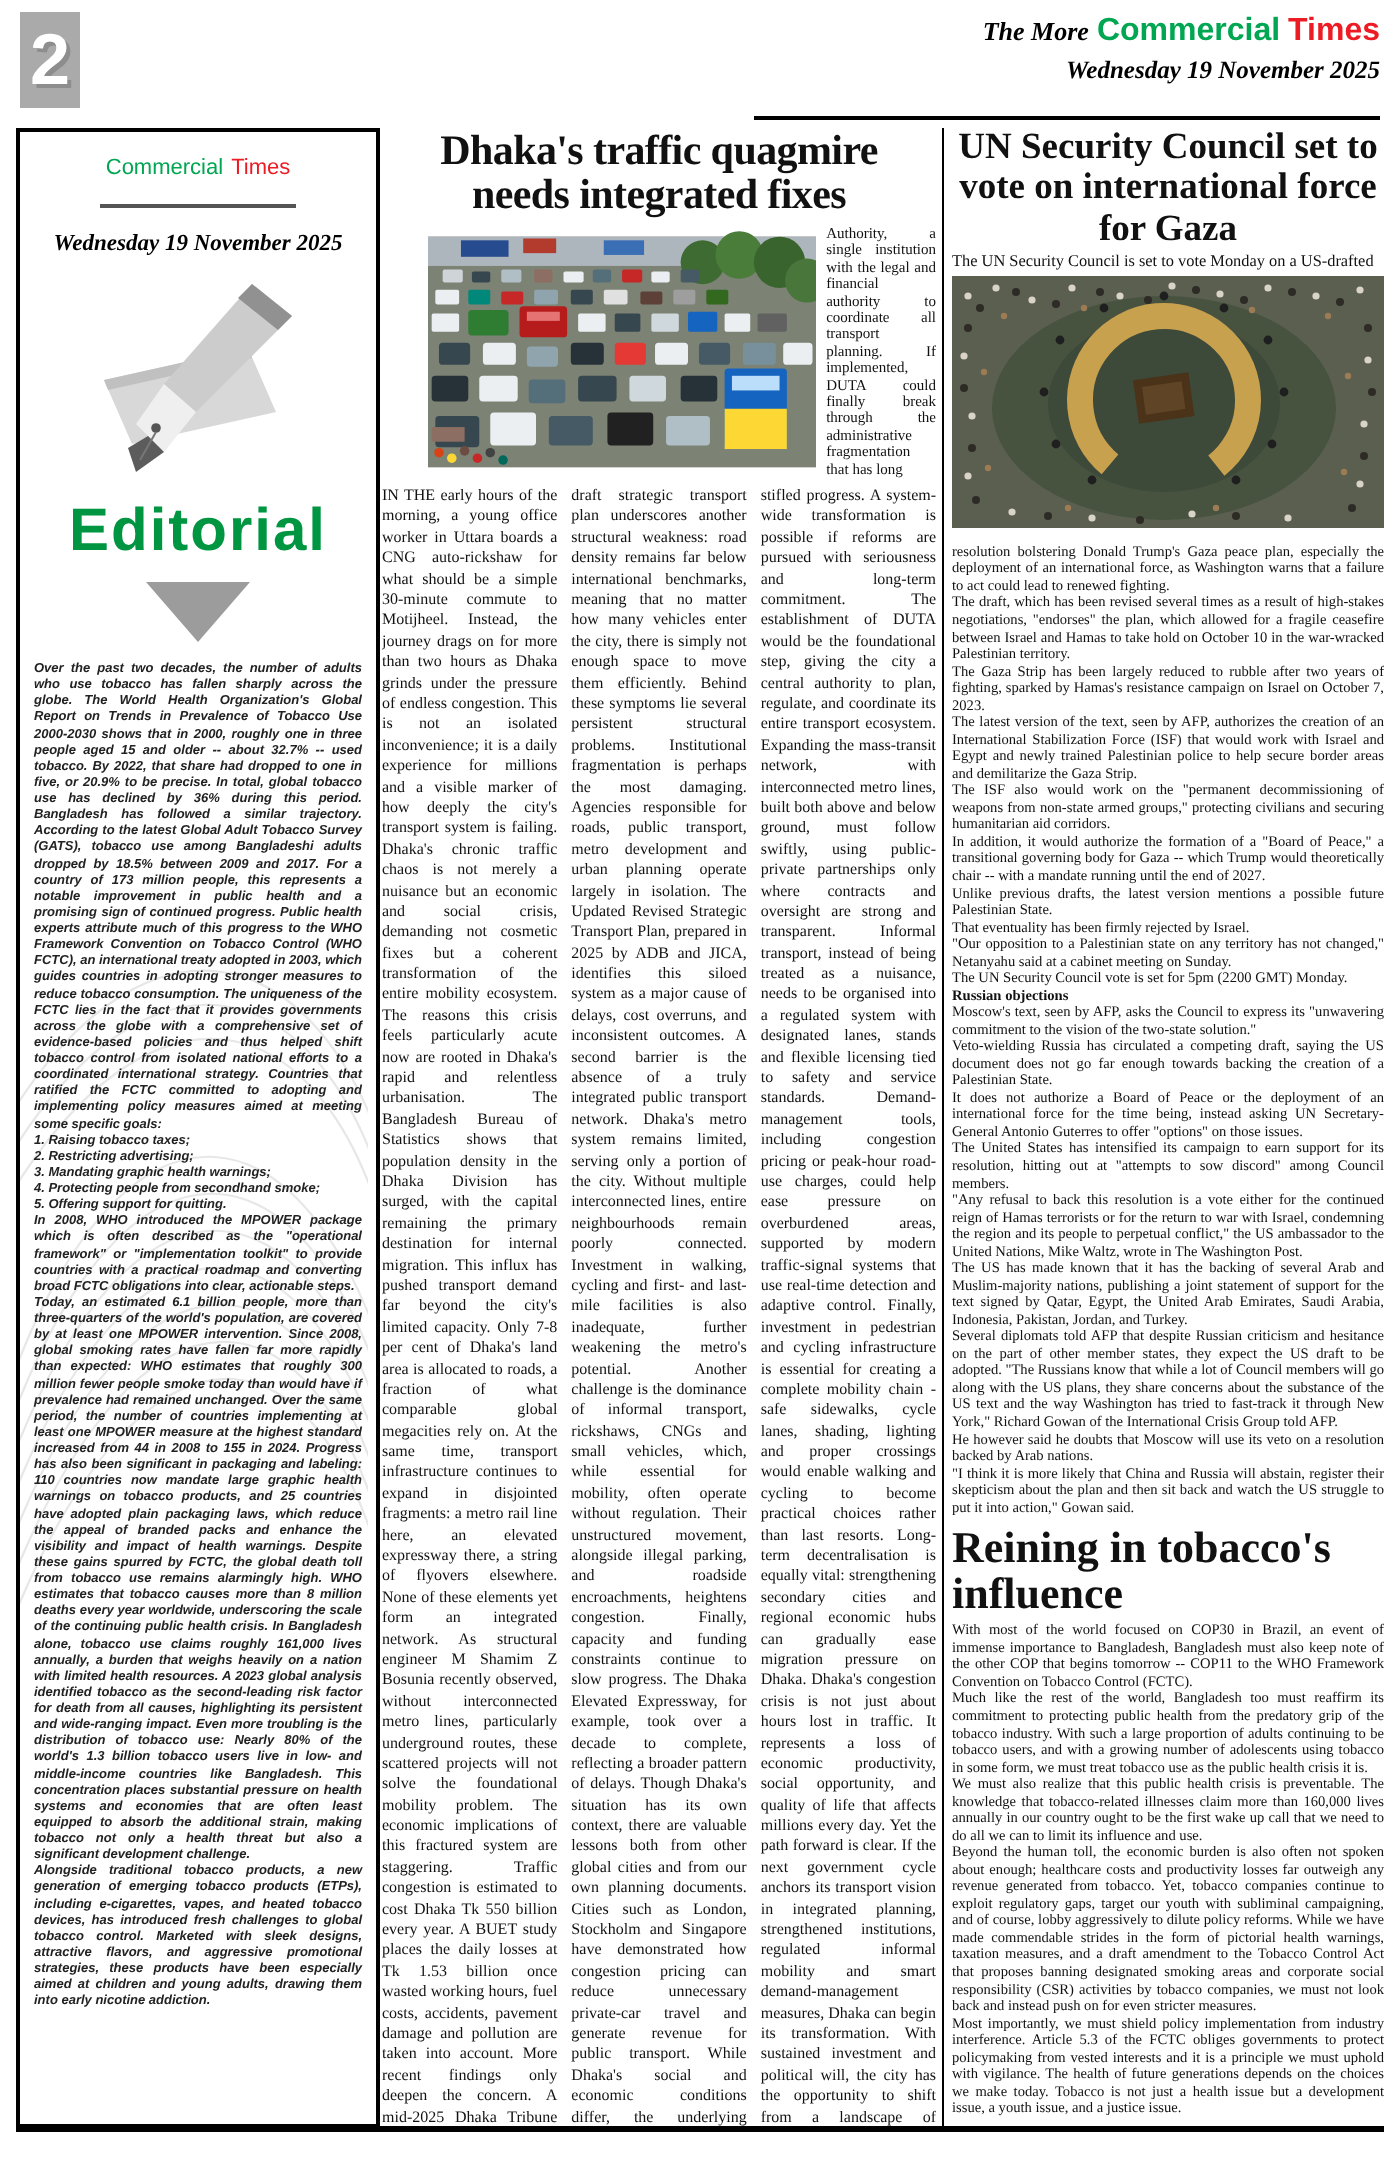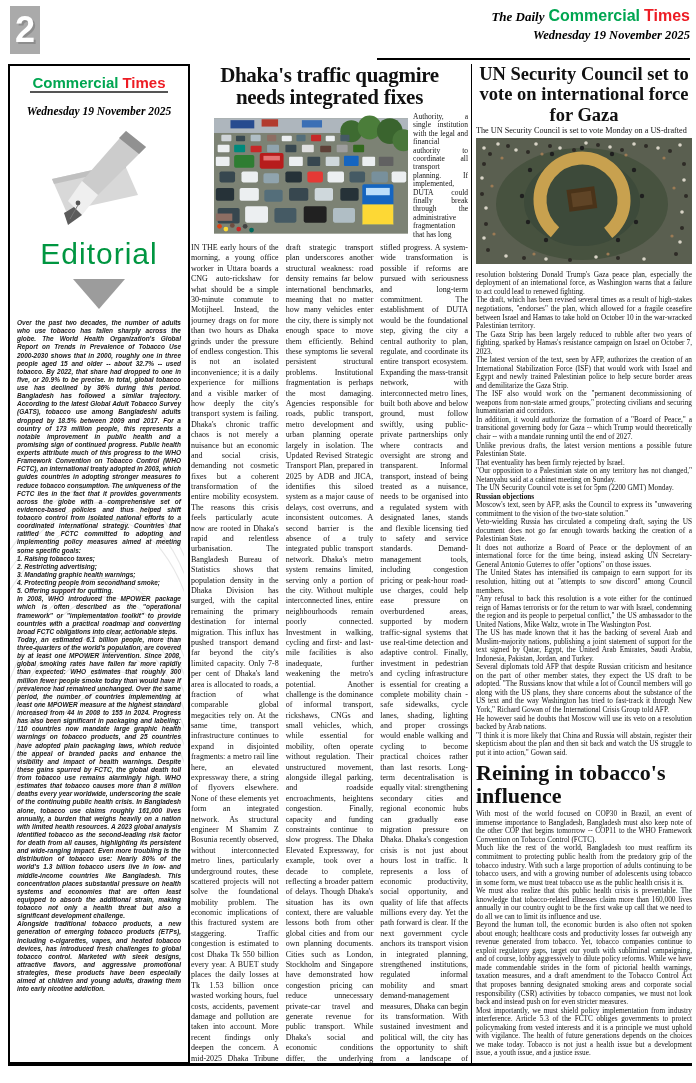--- a/index.html
+++ b/index.html
@@ -13,26 +13,26 @@
   .mh-daily{font-family:"Liberation Serif",serif;font-style:italic;font-weight:bold;font-size:13px;color:#000;margin-right:4px;}
   .mh-comm{font-family:"Liberation Sans",sans-serif;font-weight:bold;font-size:16px;color:#00a651;}
   .mh-times{font-family:"Liberation Sans",sans-serif;font-weight:bold;font-size:16px;color:#ed1c24;margin-left:4px;}
   .mh-date{font-style:italic;font-weight:bold;font-size:12.5px;margin-top:3px;color:#000;}
   .header-rule{position:absolute;left:377px;right:6px;top:58px;height:2px;background:#000;}
 
   
   .editorial{position:absolute;left:8px;top:64px;width:178px;height:996px;border:2px solid #000;background:#fff;overflow:hidden;}
   .swirl{position:absolute;left:0;top:0;z-index:0;}
   .ed-inner{position:relative;z-index:1;padding:8px 7px 4px;text-align:center;}
-  .ed-logo{display:inline-block;border-bottom:2px solid #555;padding:0 3px 0;font-family:"Liberation Sans",sans-serif;font-weight:bold;font-size:15px;}
+  .ed-logo{display:inline-block;border-bottom:2px solid #555;padding:0 3px 12px;font-family:"Liberation Sans",sans-serif;font-weight:normal;font-size:11px;}
   .ed-logo .comm{color:#00a651;}
   .ed-logo .times{color:#ed1c24;margin-left:4px;}
   .ed-date{font-style:italic;font-weight:bold;font-size:11.5px;margin-top:12px;color:#000;}
   .pen-wrap{margin-top:4px;}
-  .ed-label{font-family:"Liberation Sans",sans-serif;font-weight:normal;font-size:30px;color:#009641;letter-spacing:1px;margin-top:0;}
+  .ed-label{font-family:"Liberation Sans",sans-serif;font-weight:bold;font-size:30px;color:#009641;letter-spacing:1px;margin-top:0;}
   .ed-triangle{width:0;height:0;border-left:26px solid transparent;border-right:26px solid transparent;border-top:30px solid #9c9c9c;margin:8px auto 10px;}
   .ed-headline{font-family:"Liberation Sans",sans-serif;font-weight:bold;font-size:16px;line-height:1.12;color:#2525c4;margin:0 0 6px;}
   .ed-body{text-align:justify;font-family:"Liberation Sans",sans-serif;font-style:italic;font-weight:bold;font-size:6.5px;line-height:1.25;color:#222;}
   .ed-body p{margin:0;}
   .ed-goals div{text-align:left;}
 
   
   .traffic{position:absolute;left:191px;top:64px;width:277px;height:1001px;overflow:hidden;}
   .traffic-h{font-weight:bold;font-size:21px;line-height:1.05;text-align:center;margin:0 6px 5px;letter-spacing:-0.3px;}
   .photo-row{display:flex;gap:5px;padding-left:23px;}
@@ -56,21 +56,21 @@
 </style>
 </head>
 <body>
 
 <div class="page">
 
   <div class="pagenum">2</div>
 
   <div class="masthead">
     <div>
-      <span class="mh-daily">The Daily</span><span class="mh-comm">Commercial</span><span class="mh-times">Times</span>
+      <span class="mh-daily">The More</span><span class="mh-comm">Commercial</span><span class="mh-times">Times</span>
     </div>
     <div class="mh-date">Wednesday 19 November 2025</div>
   </div>
   <div class="header-rule"></div>
 
   <aside class="editorial">
     <svg class="swirl" width="174" height="992" viewBox="0 0 174 992">
       <g stroke="#e7e7e7" fill="none" stroke-width="1.1">
         <path d="M-10,640 C50,460 150,480 190,640"></path>
         <path d="M-10,660 C52,478 152,498 190,660"></path>

